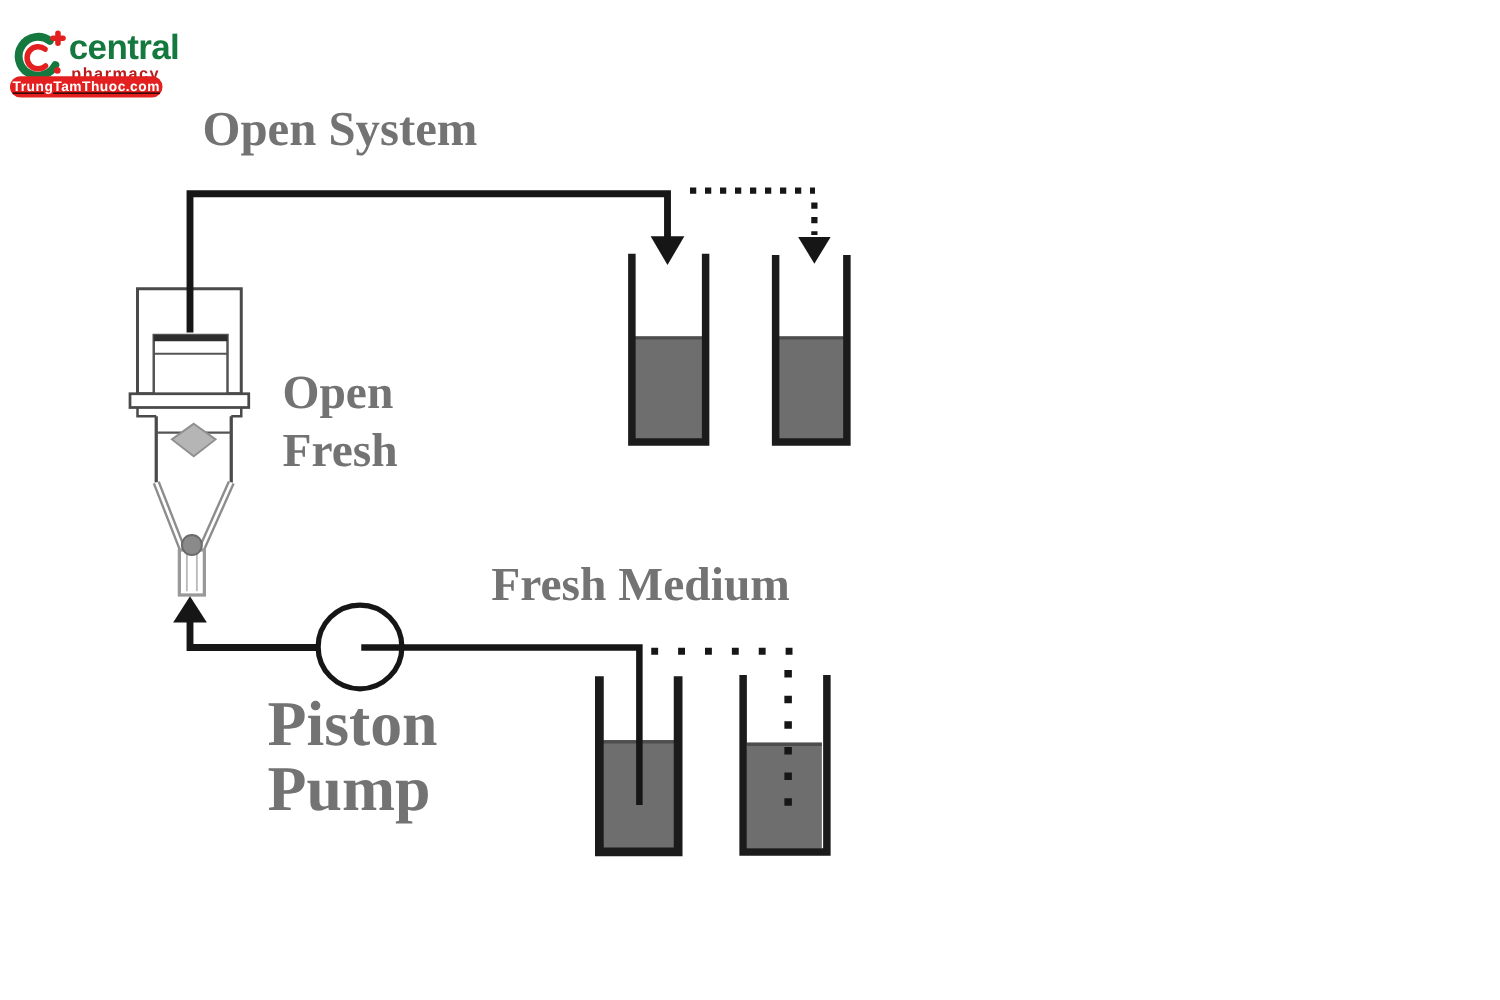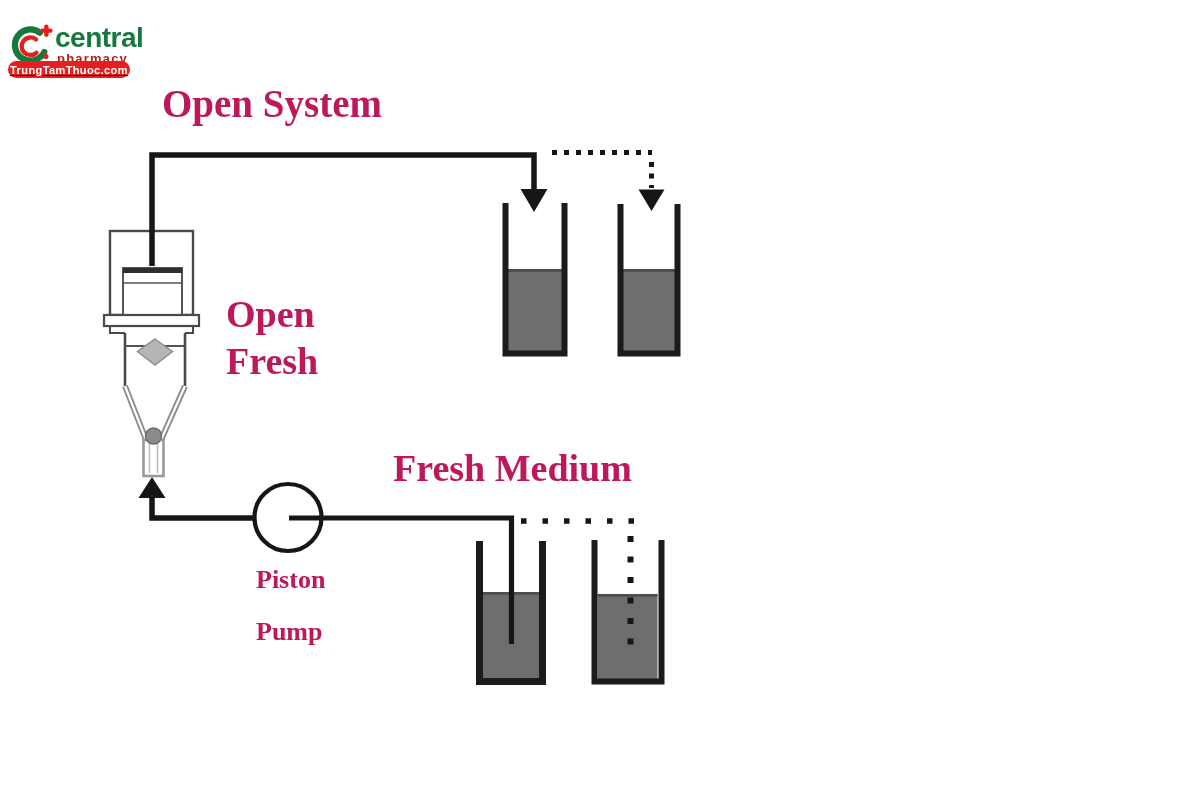--- a/index.html
+++ b/index.html
@@ -16,25 +16,25 @@
                   font-weight:700; font-size:13px; color:#b91c1c; letter-spacing:1.2px; }
   .logo-banner { position:absolute; left:0px; top:45px; width:122px; height:17px; background:#e3201f;
                  border-radius:9px; display:flex; align-items:center; justify-content:center;text-decoration:underline; }
   .logo-banner span { font-family:"Liberation Sans", sans-serif; font-weight:700; font-size:11px;
                       color:#ffffff; letter-spacing:0.4px; }
 
   
   #diagram { position:absolute; left:0; top:0; width:1200px; height:800px; }
 
   
-  .dlabel { position:absolute; color:#be185d; font-weight:700; white-space:nowrap; }
+  .dlabel { position:absolute; color:#737373; font-weight:700; white-space:nowrap; }
   .lbl-title   { left:162px; top:84px;  font-size:39px; line-height:40px; }
   .lbl-flow    { left:226px; top:291px; font-size:38px; line-height:47px; }
   .lbl-fresh   { left:393px; top:448px; font-size:38px; line-height:40px; }
-  .lbl-piston  { left:214px; top:554px; font-size:26px; line-height:52px;margin-left:42px; }
+  .lbl-piston  { left:214px; top:554px; font-size:51px; line-height:52px; }
 </style>
 </head>
 <body>
 
 <div id="canvas">
 
   <div class="logo">
     <svg class="logo-mark" viewBox="0 0 48 48">
       <path d="M32.2 13.2 A16.2 16.2 0 1 0 36.8 33.5" fill="none" stroke="#15793f" stroke-width="6.6" stroke-linecap="round"></path>
       <path d="M28.2 20.2 A9.2 9.2 0 1 0 28.6 34.2" fill="none" stroke="#e3201f" stroke-width="4.6" stroke-linecap="round"></path>

